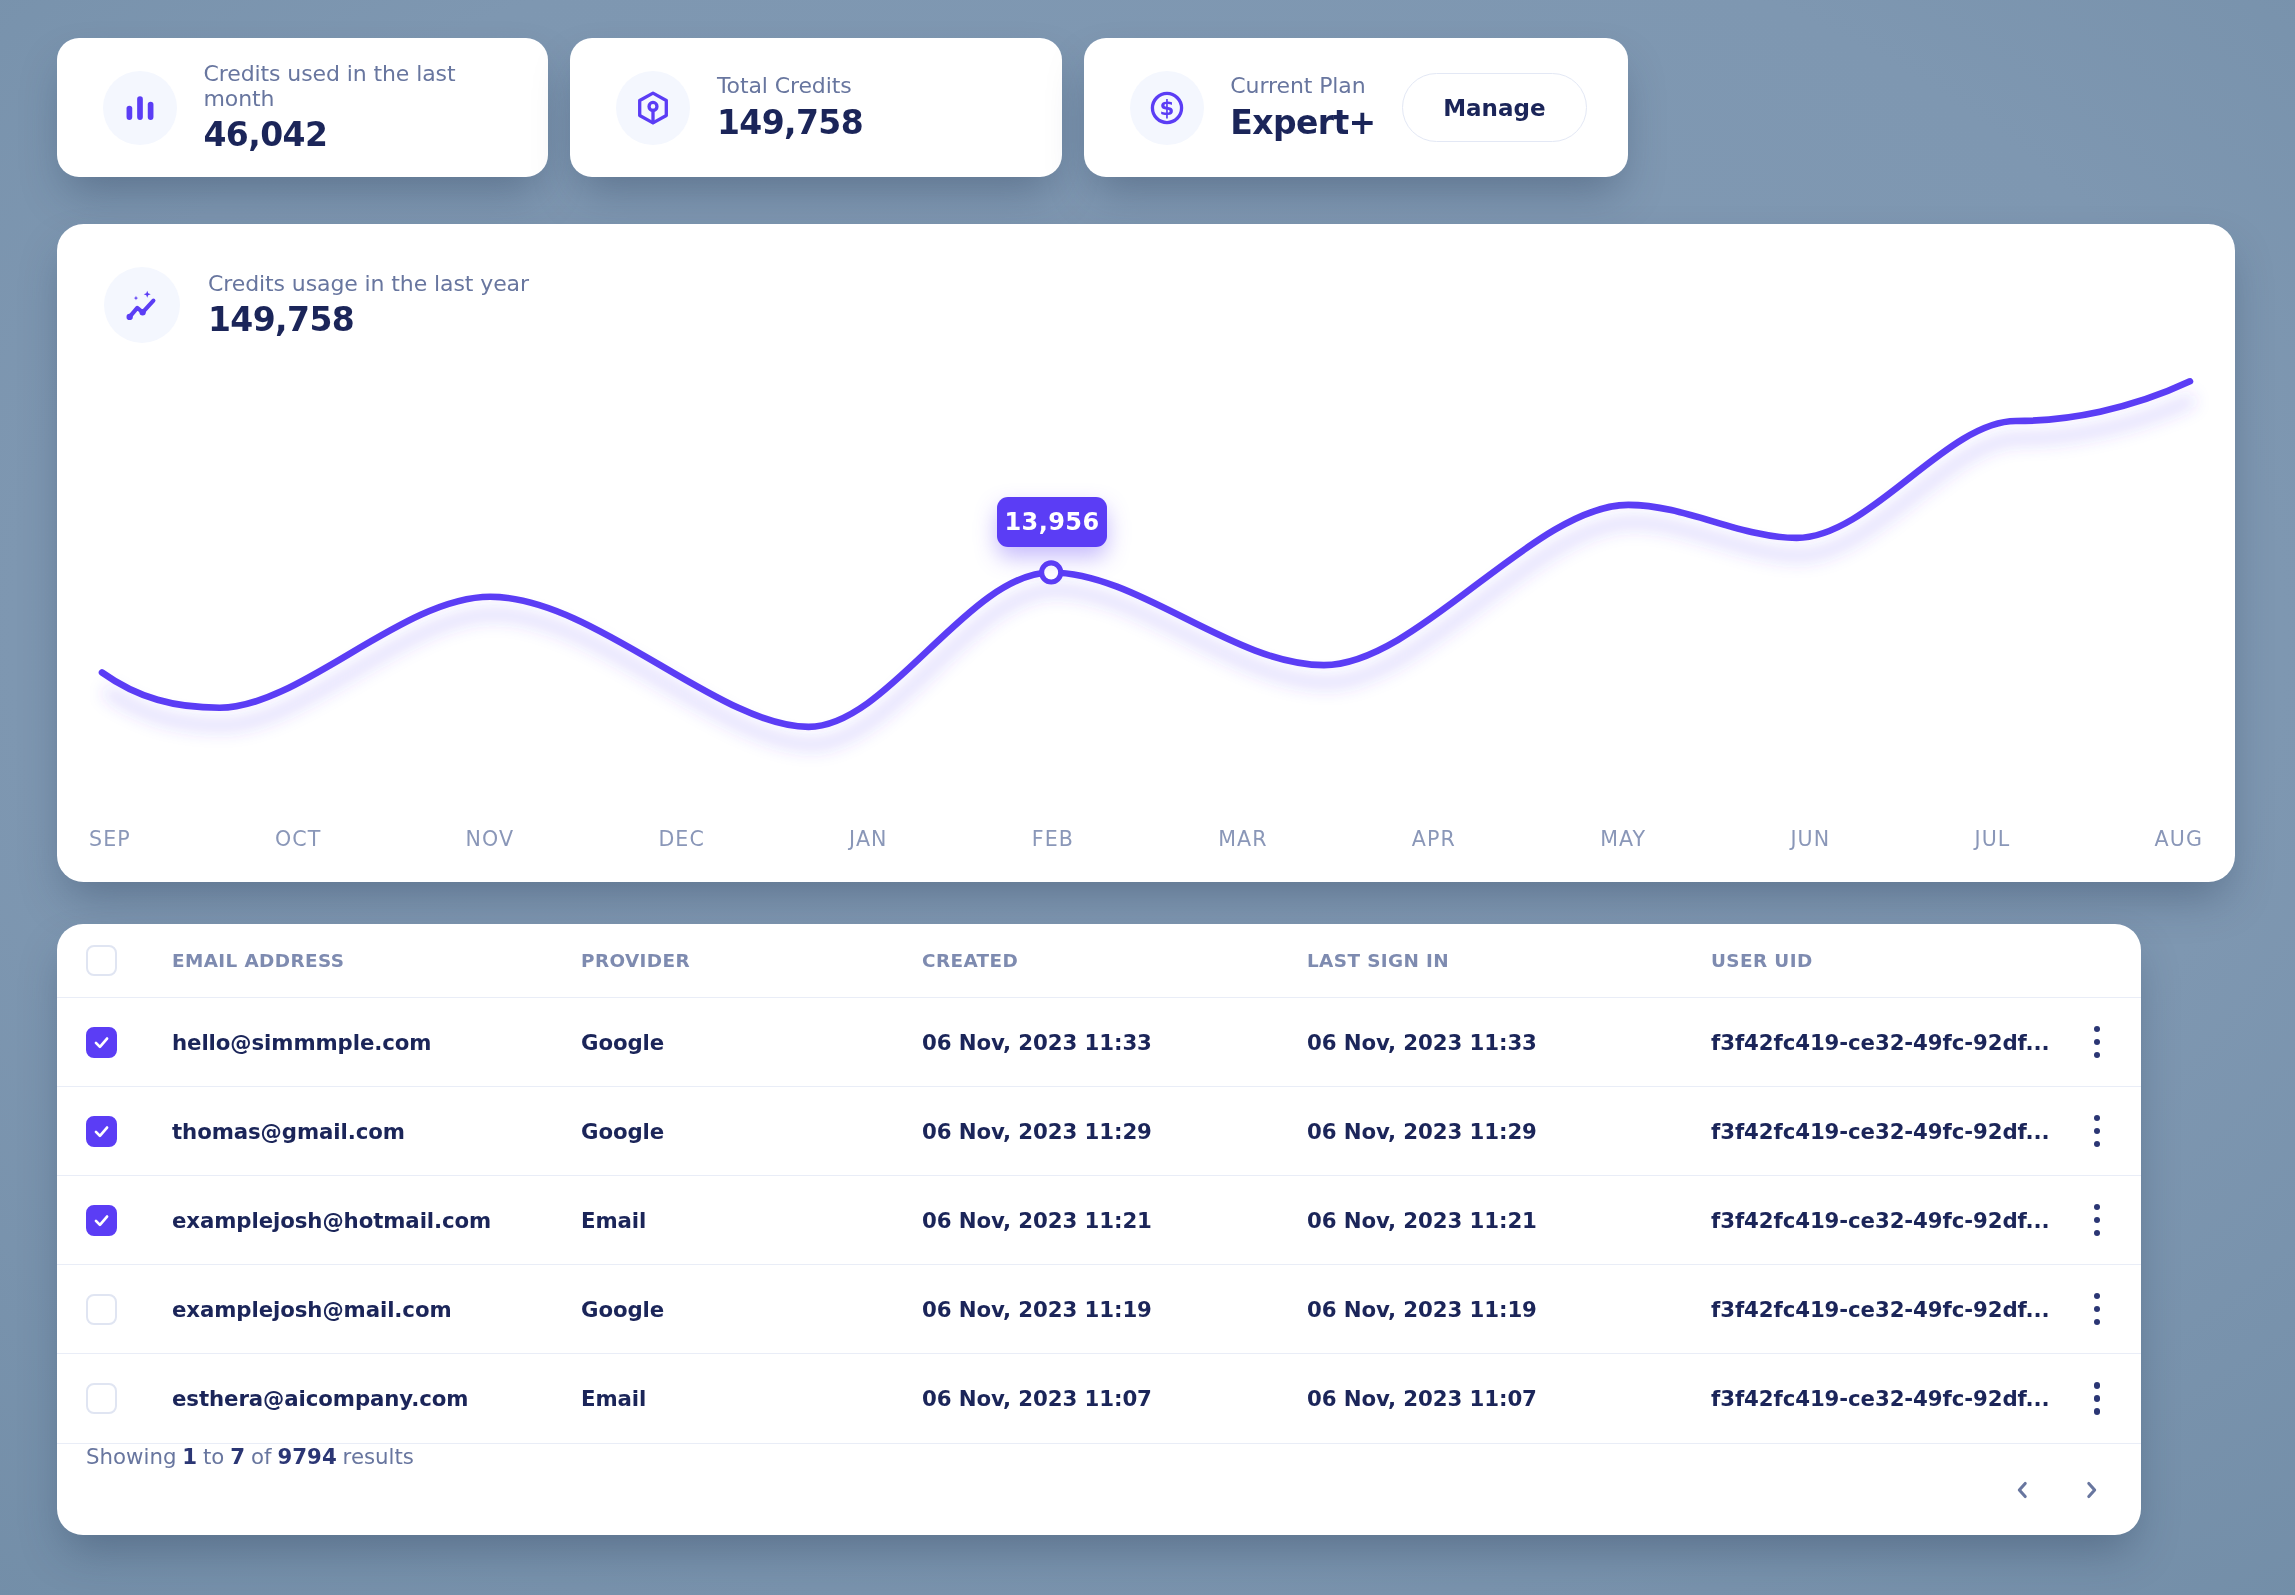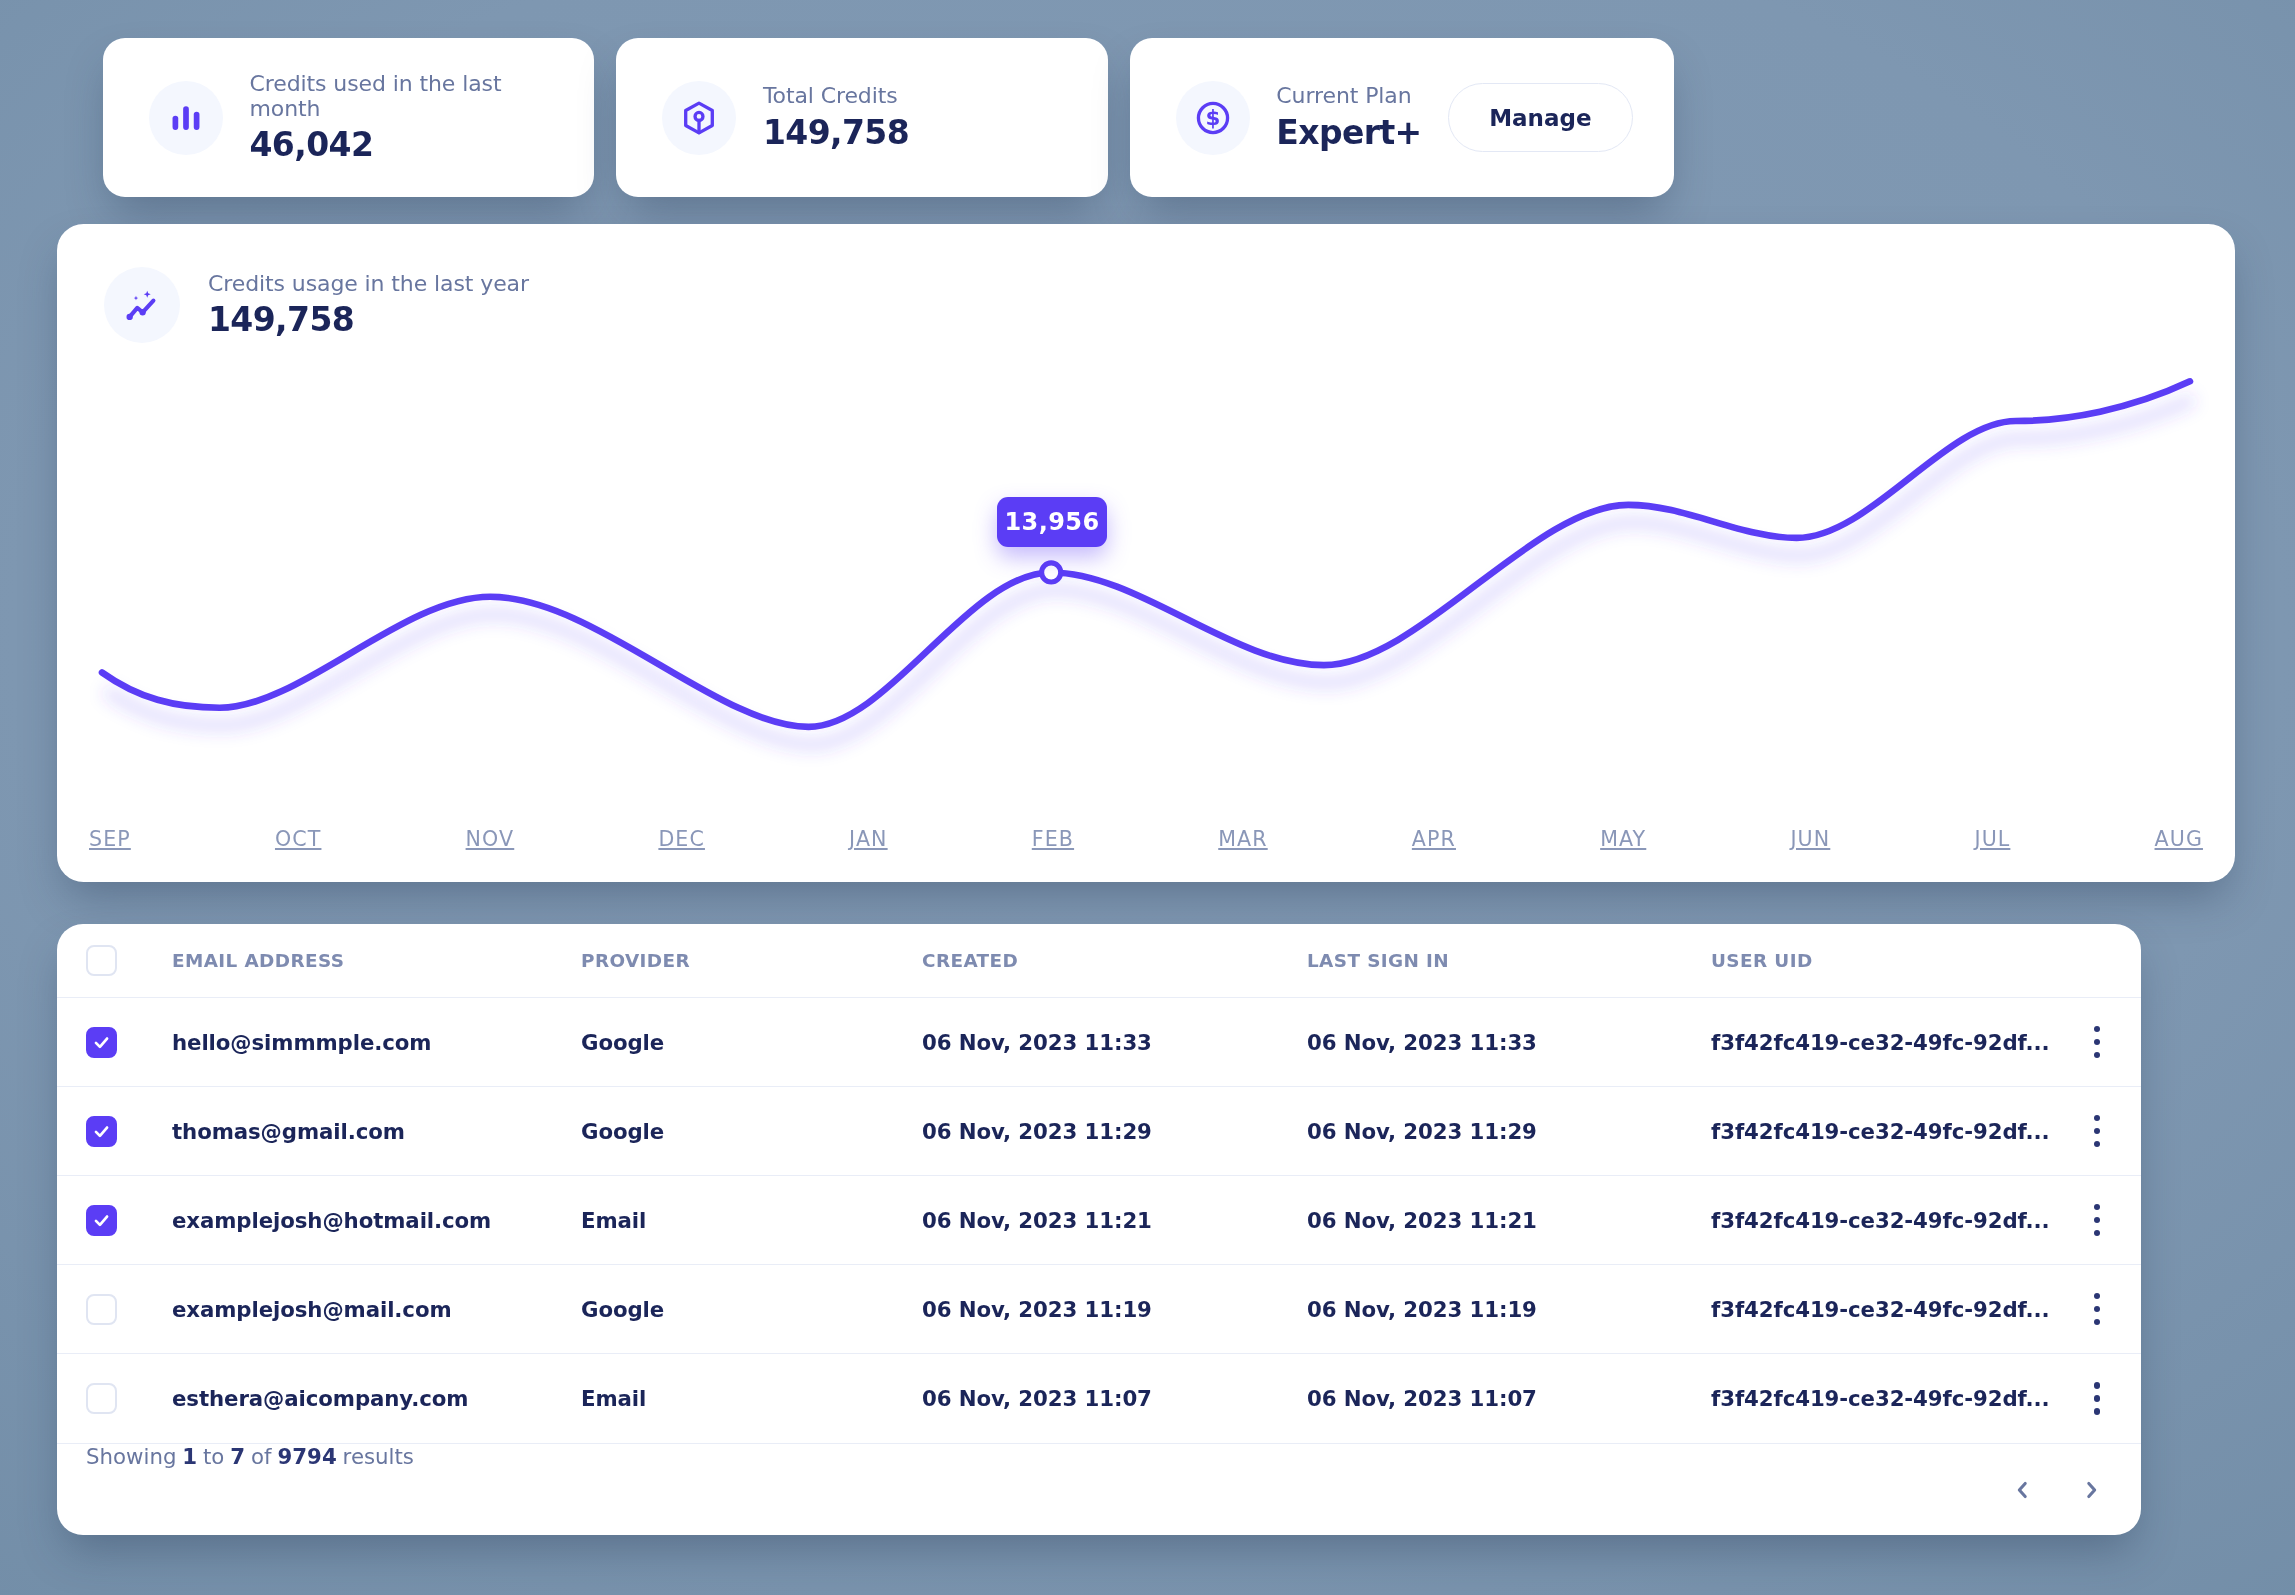--- a/index.html
+++ b/index.html
@@ -16,25 +16,24 @@
     background: #ffffff;
     border-radius: 22px;
     box-shadow: 0 22px 44px -8.8px rgba(31, 50, 77, 0.35);
     position: absolute;
   }
 
   
   .stats-row {
     position: absolute;
     left: 57px; top: 38px;
-    width: 2084px; height: 159px;
+    width: 2084px; height: 139px;
     display: grid;
     grid-template-columns: repeat(4, 1fr);
     gap: 22px;
-    margin-left: 46px;
   }
   .stat-card {
     position: relative;
     background: #fff;
     border-radius: 22px;
     box-shadow: 0 22px 44px -8.8px rgba(31, 50, 77, 0.35);
     display: flex;
     align-items: center;
     padding: 0 41px 0 46px;
     gap: 26.5px;
@@ -95,21 +94,20 @@
     width: 100%;
     padding: 0 32px;
     display: flex;
     justify-content: space-between;
   }
   .months span {
     font-size: 20.6px;
     color: #8A97B8;
     letter-spacing: 1.1px;
     font-weight: 500;
-    text-decoration: underline;
   }
 
   
   .table-card {
     left: 57px; top: 924px;
     width: 2084px; height: 611px;
     border-radius: 26px;
     overflow: hidden;
   }
   .trow, .thead {

